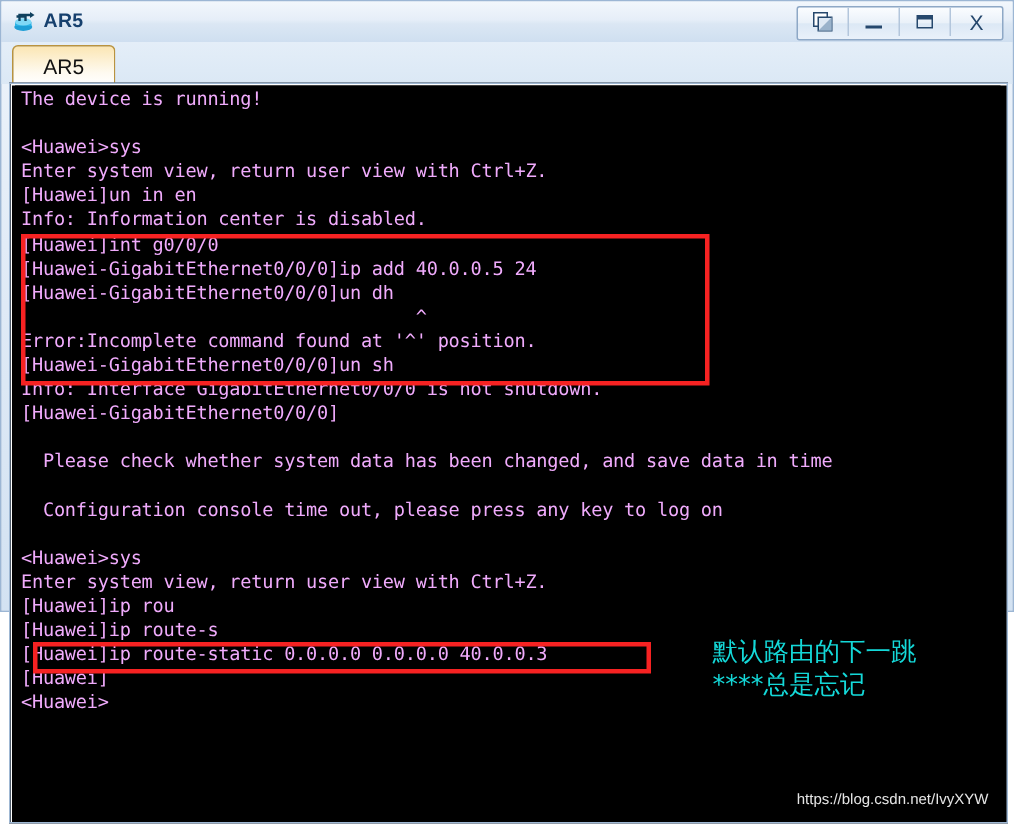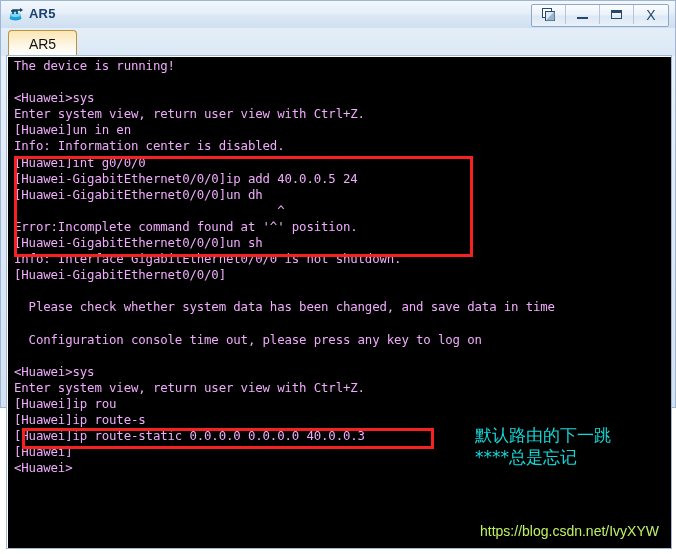--- a/index.html
+++ b/index.html
@@ -169,23 +169,23 @@
     font-size: 17px;
     line-height: 22px;
     white-space: pre;
   }
   #annotation-note { left: 433px; top: 367px; margin-left: 32px; }
 
   .watermark {
     position: absolute;
     right: 8px;
     bottom: 6px;
-    color: #bef264;
+    color: #e5e5e5;
     font-family: "Liberation Sans", sans-serif;
-    font-size: 14px;
+    font-size: 10px;
     white-space: pre;
   }
 </style>
 </head>
 <body>
 
 <div class="window">
 
   <div class="titlebar">
 

